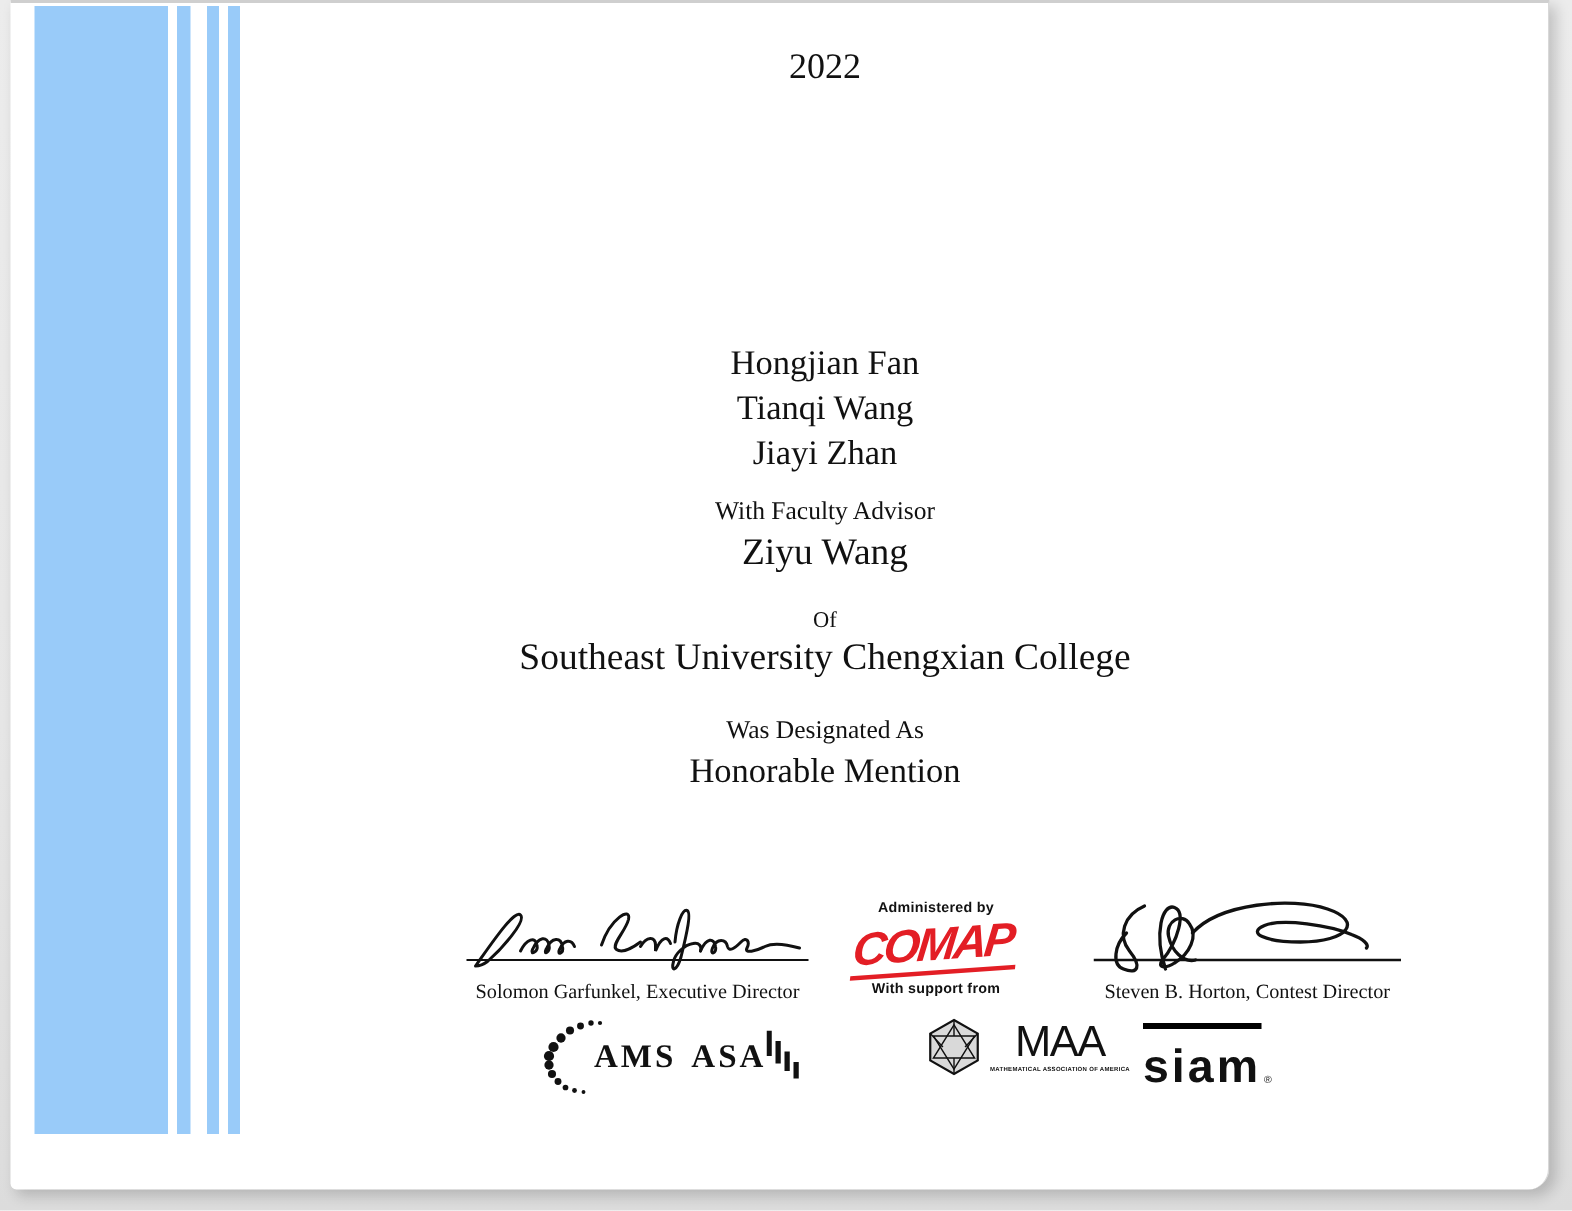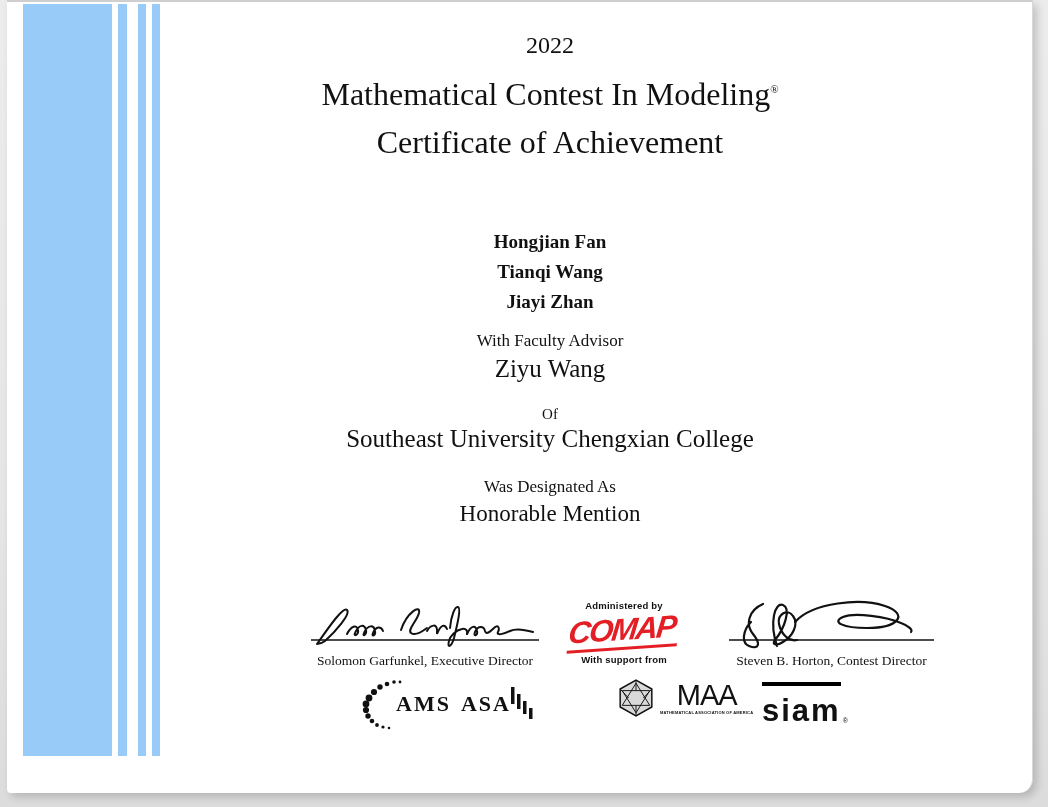--- a/index.html
+++ b/index.html
@@ -34,21 +34,21 @@
 
   .content{position:absolute;left:53px;top:0;width:980px;height:793px;}
   .cline{position:absolute;left:0;width:100%;text-align:center;white-space:nowrap;}
 
   .year      {top:30px; font-size:24px;font-family:Liberation Serif, serif;}
   .title     {top:74px; font-size:32px;}
   .title sup {font-size:11px;vertical-align:super;}
   .subtitle  {top:122px;font-size:32px;}
   .intro     {font-size:17px;}
   .team-intro{top:195px;}
-  .names     {top:225px;font-size:19px;line-height:30px;font-weight:bold;}
+  .names     {top:225px;font-size:23px;line-height:30px;}
   .adv-intro {top:329px;}
   .advisor   {top:353px;font-size:25px;}
   .of-label  {top:404px;font-size:15px;}
   .institution{top:423px;font-size:25px;}
   .desig-intro{top:475px;}
   .designation{top:499px;font-size:23px;}
 
   
   .sig-block{position:absolute;text-align:center;}
   .sig-left {left:249px;top:594px;width:232px;}
@@ -99,25 +99,21 @@
 
   <div class="bar bar-wide"></div>
   <div class="bar bar-thin1"></div>
   <div class="bar bar-thin2"></div>
   <div class="bar bar-thin3"></div>
 
   <div class="content">
 
     <div class="cline year">2022</div>
 
-    <div class="cline title">
-      <span>Mathematical Contest In Modeling</span><sup>®</sup>
-    </div>
-
-    <div class="cline subtitle">Certificate of Achievement</div>
+
 
 
     <div class="cline names">
       <div>Hongjian Fan</div>
       <div>Tianqi Wang</div>
       <div>Jiayi Zhan</div>
     </div>
 
     <div class="cline intro adv-intro">With Faculty Advisor</div>
     <div class="cline advisor">Ziyu Wang</div>

